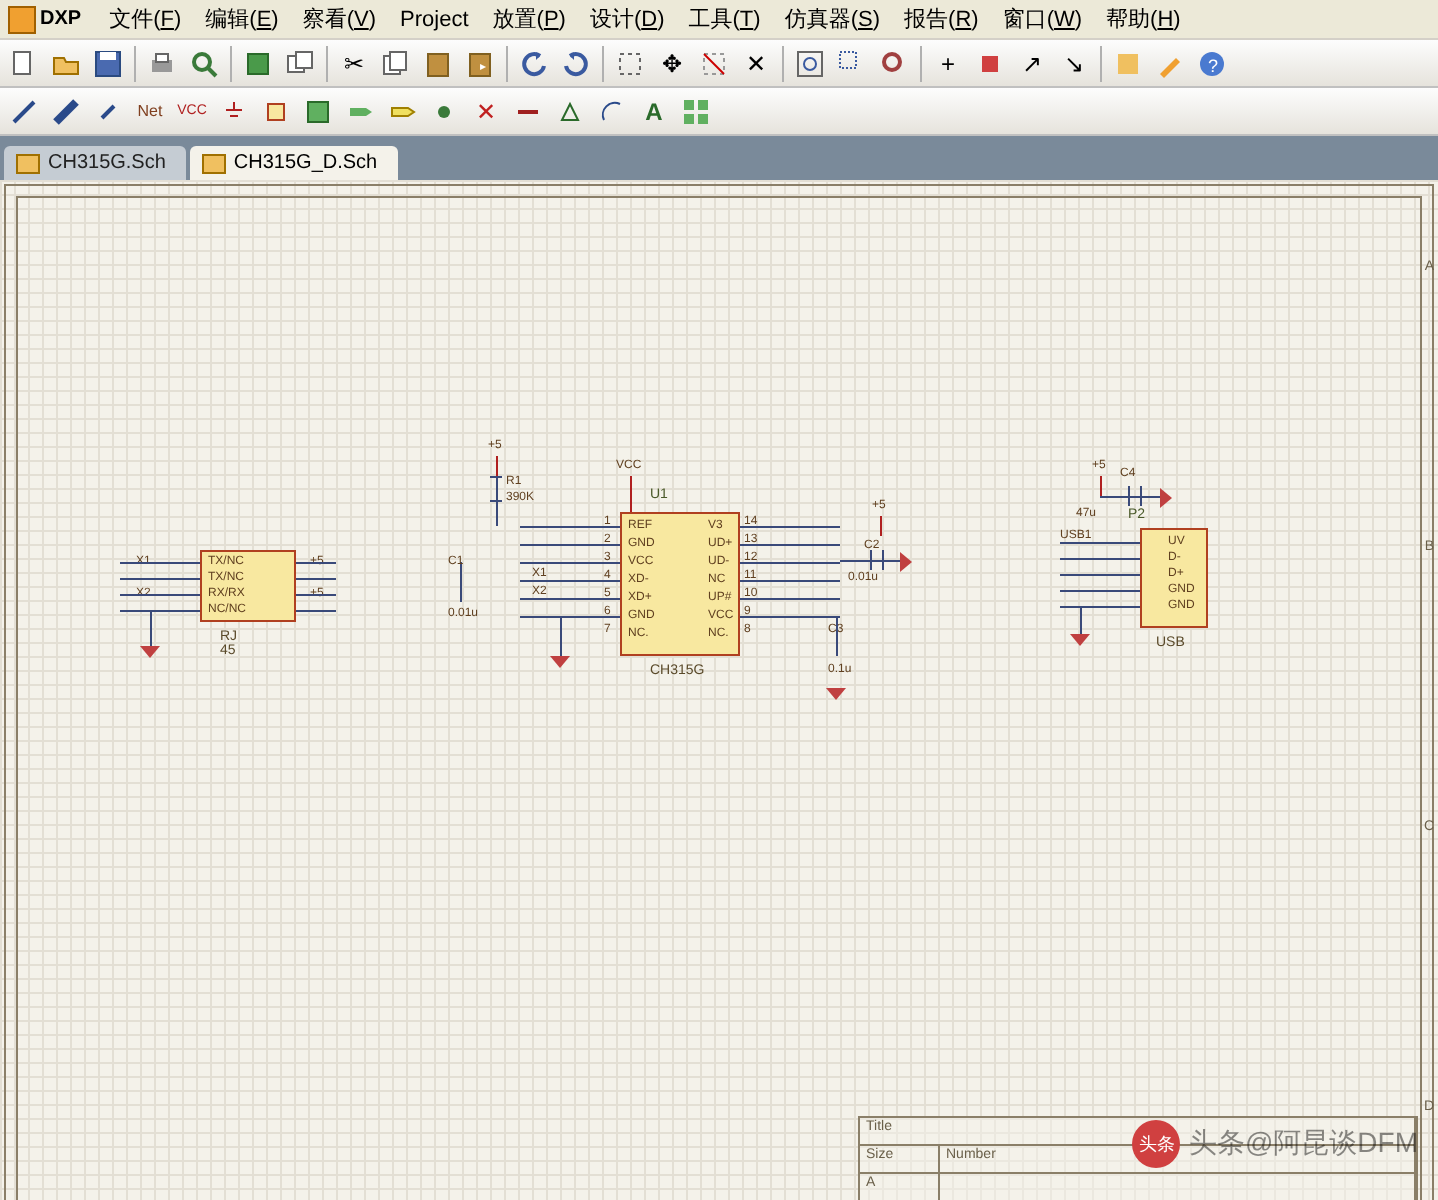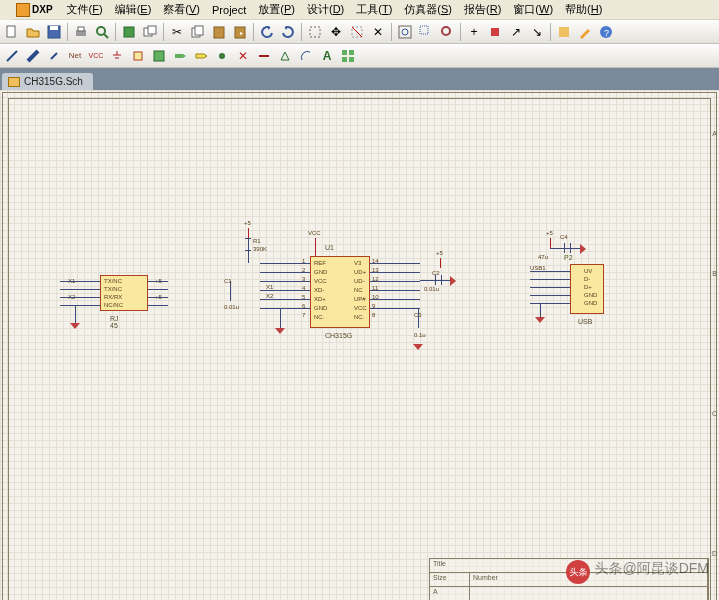--- a/index.html
+++ b/index.html
@@ -1,17 +1,17 @@
 <!DOCTYPE html>
 <html><head>
 <meta charset="utf-8">
 <style>
 * { box-sizing: border-box; margin: 0; padding: 0; }
 body { font-family: "SimSun", "Microsoft YaHei", sans-serif; font-size: 11px; background: #ece9d8; width: 719px; height: 600px; overflow: hidden; position: relative; }
-.menubar { display: flex; align-items: center; height: 20px; background: #ece9d8; padding: 0 4px; border-bottom: 1px solid #d4d0c8; margin-left: 12px; }
+.menubar { display: flex; align-items: center; height: 20px; background: #ece9d8; padding: 0 4px; border-bottom: 1px solid #d4d0c8; }
 .menubar .logo { width: 14px; height: 14px; background: #f0a030; border: 1px solid #a06000; margin-right: 2px; }
 .menubar .app-name { font-weight: bold; margin-right: 8px; font-size: 10px; }
 .menubar .menu-item { padding: 2px 6px; cursor: pointer; font-size: 11px; }
 .mi-key { text-decoration: underline; }
 .toolbar { display: flex; align-items: center; height: 24px; background: linear-gradient(#fdfdfd,#e6e3dc); border-bottom: 1px solid #c0c0c0; padding: 2px; gap: 1px; }
 .toolbar .sep { width: 1px; height: 18px; background: #b0b0b0; margin: 0 2px; }
 .tb-btn { width: 20px; height: 20px; display: flex; align-items: center; justify-content: center; border: 1px solid transparent; cursor: pointer; font-size: 12px; }
 .tb-btn svg { width: 14px; height: 14px; }
 .tabbar { display: flex; align-items: flex-end; height: 22px; background: #7a8a9a; padding: 2px 2px 0 2px; gap: 2px; }
 .tab { display: flex; align-items: center; padding: 3px 10px 3px 6px; font-size: 10px; cursor: pointer; border-radius: 3px 3px 0 0; gap: 4px; }
@@ -33,21 +33,21 @@
 .block-rect { position: absolute; background: #f8e8a0; border: 1px solid #b04020; }
 .pin-text { position: absolute; font-size: 6px; color: #604020; white-space: nowrap; line-height: 1; }
 .label-text { position: absolute; font-size: 7px; color: #5a4a2a; }
 .desig-text { position: absolute; font-size: 7px; color: #4a5a2a; }
 .wire { position: absolute; background: #3a4a7a; }
 .pwr-red { position: absolute; background: #b02020; }
 .gnd-tri { position: absolute; width: 0; height: 0; border-left: 5px solid transparent; border-right: 5px solid transparent; border-top: 6px solid #c04040; }
 .title-block { position: absolute; right: 10px; bottom: 10px; width: 280px; height: 56px; border: 1px solid #8a7f68; background: rgba(244,242,234,0.5); font-size: 7px; color: #6a604a; }
 .title-block .trow { border-bottom: 1px solid #8a7f68; height: 14px; display: flex; }
 .title-block .tcell { border-right: 1px solid #8a7f68; padding: 1px 3px; }
-.watermark { position: absolute; right: 10px; bottom: 40px; font-size: 14px; color: rgba(0,0,0,0.45); display: flex; align-items: flex-start; gap: 4px; }
+.watermark { position: absolute; right: 10px; bottom: 40px; font-size: 14px; color: rgba(0,0,0,0.45); display: flex; align-items: center; gap: 4px; }
 .wm-logo { width: 24px; height: 24px; border-radius: 50%; background: #d04040; display: flex; align-items: center; justify-content: center; color: #fff; font-size: 9px; }
 </style>
 </head>
 <body>
 
 <div class="menubar">
   <div class="logo"></div>
   <span class="app-name">DXP</span>
   <span class="menu-item"><span>文件</span>(<span class="mi-key">F</span>)</span>
   <span class="menu-item"><span>编辑</span>(<span class="mi-key">E</span>)</span>
@@ -277,20 +277,24 @@
         <rect x="1" y="8" width="5" height="5" fill="#60b060"></rect>
         <rect x="8" y="8" width="5" height="5" fill="#60b060"></rect>
       </svg>
     </div>
 </div>
 
 <div class="tabbar">
   <div class="tab inactive">
     <div class="tab-icon"></div>
     <span>CH315G.Sch</span>
+  </div>
+  <div class="tab active">
+    <div class="tab-icon"></div>
+    <span>CH315G_D.Sch</span>
   </div>
 </div>
 
 <div class="canvas-wrap">
   <div class="grid"></div>
   <div class="border-frame"></div>
   <div class="border-frame-inner"></div>
 
   <span class="zone-mark" style="right:2px; top:40px">A</span>
   <span class="zone-mark" style="right:2px; top:180px">B</span>

